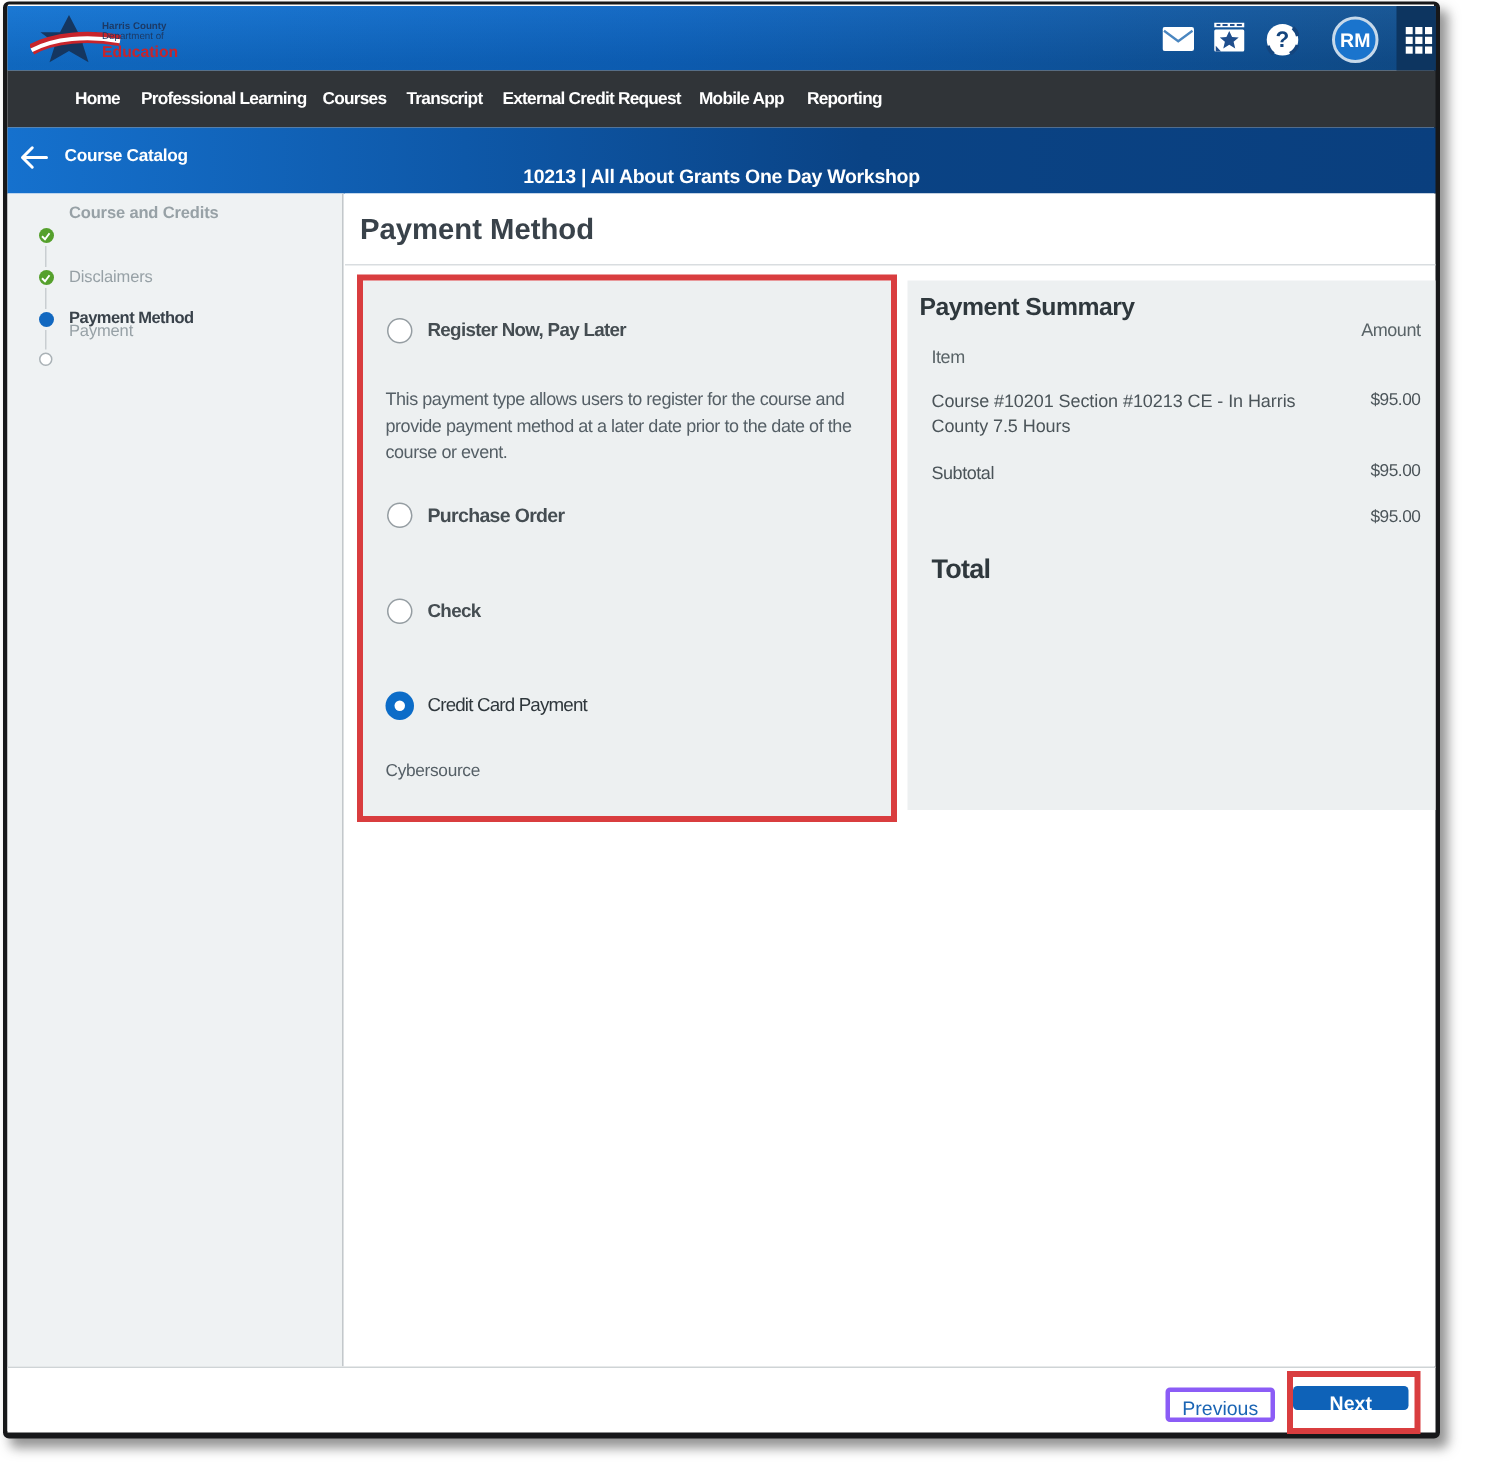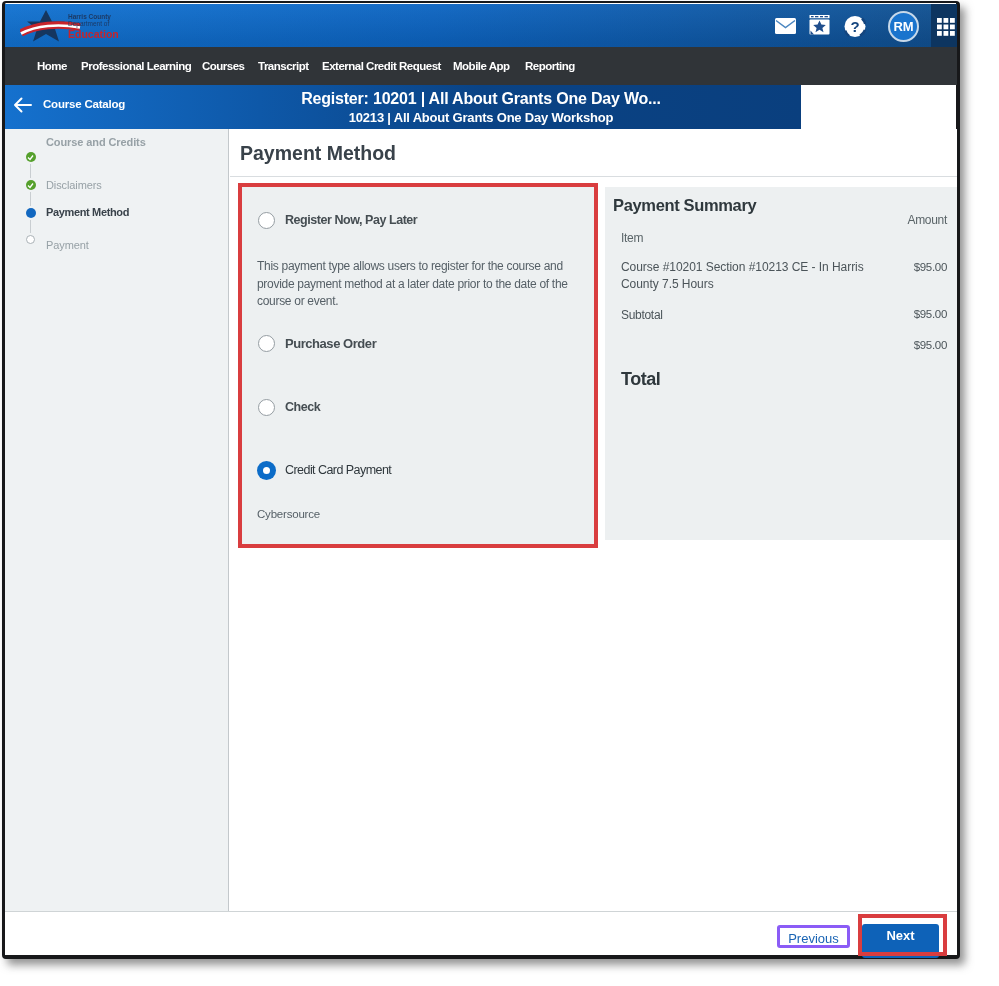--- a/index.html
+++ b/index.html
@@ -9,23 +9,23 @@
   .card { position:absolute; left:2px; top:1px; width:958px; height:958px;
           border-style:solid; border-color:#17181a; border-width:2px 4px 5px 3px; border-radius:4px; background:#fff;
           box-shadow:5px 6px 8px rgba(60,60,60,0.55); }
   
   .top { position:absolute; left:5px; top:4px; width:952px; height:43px;
          background:linear-gradient(to bottom, rgba(255,255,255,0.04), rgba(0,0,12,0.10) 90%),
                     linear-gradient(to right, #1273d2 0%, #0d65c2 45%, #0f5aa8 75%, #11508f 100%); }
   .topdark { position:absolute; left:931px; top:4px; width:26px; height:43px; background:#0d3560; }
   
   .nav { position:absolute; left:5px; top:47px; width:952px; height:38px; background:#303438; }
-  .nav span { position:absolute; top:13px; color:#fff; font-size:11.5px; font-weight:600; letter-spacing:-0.5px; white-space:nowrap; }
+  .nav span { position:absolute; top:13px; color:#fff; font-size:11.5px; font-weight:600; letter-spacing:-0.5px; white-space:nowrap;margin-left:13px; }
   
-  .sub { position:absolute; left:5px; top:85px; width:796px; height:44px;
+  .sub { position:absolute; left:5px; top:85px; width:952px; height:44px;
          background:linear-gradient(to right, #1571ce 0%, #0e58a8 32%, #0a4385 60%, #0a3f7e 100%); color:#fff; }
   
   .sidebar { position:absolute; left:5px; top:129px; width:224px; height:782px; background:#eff2f3; border-right:1px solid #c3c8cb; }
   .main { position:absolute; left:230px; top:129px; width:727px; height:782px; background:#fff; }
   .footer { position:absolute; left:5px; top:911px; width:952px; height:44px; background:#fff; border-top:1px solid #cfd4d6; }
   .panel { position:absolute; background:#edf0f1; }
   .redbox { position:absolute; border:4px solid #d93d3f; z-index:30; }
   .radio { position:absolute; width:17px; height:17px; border-radius:50%; background:#fff; border:1.5px solid #959da2; }
   .step-circle { position:absolute; border-radius:50%; }
   .vline { position:absolute; width:1px; background:#c9ced1; left:30px; }
@@ -94,42 +94,41 @@
   <span style="left:317px;">External Credit Request</span>
   <span style="left:448px;">Mobile App</span>
   <span style="left:520px;">Reporting</span>
 </div>
 
 <div class="sub">
   <svg class="abs" style="left:8px; top:12px;" width="20" height="16" viewBox="0 0 20 16">
     <path d="M8.5,1.5 L2,8 L8.5,14.5 M2,8 L18,8" fill="none" stroke="#fff" stroke-width="2" stroke-linecap="round" stroke-linejoin="round"></path>
   </svg>
   <div class="abs" style="left:38px; top:13px; font-size:11.5px; font-weight:700; letter-spacing:-0.2px;">Course Catalog</div>
-  <div class="abs" style="left:0; top:5px; width:952px; text-align:center; font-size:16px; font-weight:700; letter-spacing:-0.2px;">Register: 10201 | All About Grants One Day Wo...</div>
   <div class="abs" style="left:0; top:25px; width:952px; text-align:center; font-size:13px; font-weight:600; letter-spacing:-0.2px;">10213 | All About Grants One Day Workshop</div>
 </div>
 
 <div class="sidebar"></div>
 <div class="vline" style="top:164px; height:14px;"></div>
 <div class="vline" style="top:192px; height:13.5px;"></div>
 <div class="vline" style="top:219.5px; height:13px;"></div>
 <div class="step-circle" style="left:25.5px; top:152px; width:10px; height:10px; background:#55a02c;"></div>
 <svg class="abs" style="left:27px; top:153.5px;" width="7" height="7" viewBox="0 0 7 7">
     <polyline points="1,3.5 3,5.5 6,1.5" fill="none" stroke="#fff" stroke-width="1.3"></polyline>
   </svg>
 <div class="abs" style="left:46px; top:136px; font-size:11px; letter-spacing:-0.1px; color:#97a1a6; font-weight:700;">Course and Credits</div>
 <div class="step-circle" style="left:25.5px; top:180px; width:10px; height:10px; background:#55a02c;"></div>
 <svg class="abs" style="left:27px; top:181.5px;" width="7" height="7" viewBox="0 0 7 7">
     <polyline points="1,3.5 3,5.5 6,1.5" fill="none" stroke="#fff" stroke-width="1.3"></polyline>
   </svg>
 <div class="abs" style="left:46px; top:178.5px; font-size:11px; letter-spacing:-0.1px; color:#97a1a6; font-weight:400;">Disclaimers</div>
 <div class="step-circle" style="left:25.5px; top:207.5px; width:10px; height:10px; background:#1268c0;"></div>
 <div class="abs" style="left:46px; top:206px; font-size:11px; letter-spacing:-0.35px; color:#39424a; font-weight:600;">Payment Method</div>
 <div class="step-circle" style="left:26px; top:235px; width:9px; height:9px; background:#fff; border:1.5px solid #aab2b6;"></div>
-<div class="abs" style="left:46px; top:239px; font-size:11px; letter-spacing:-0.1px; color:#97a1a6; font-weight:400;">Payment</div>
+<div class="abs" style="left:46px; top:215px; font-size:11px; letter-spacing:-0.1px; color:#97a1a6; font-weight:400;">Payment</div>
 
 <div class="main"></div>
 <div class="abs" style="left:240px; top:142px; font-size:19.5px; font-weight:600; color:#39424a;">Payment Method</div>
 <div class="abs" style="left:230px; top:176px; width:727px; height:1px; background:#d9dde0;"></div>
 
 <div class="panel" style="left:242px; top:187px; width:352px; height:357px;"></div>
 <div class="redbox" style="left:238px; top:183px; width:360px; height:365px;"></div>
 
 <div class="radio" style="left:258px; top:211.5px;"></div>
 <div class="abs" style="left:285px; top:213px; font-size:12.5px; font-weight:600; letter-spacing:-0.45px; color:#454d52;">Register Now, Pay Later</div>
@@ -157,14 +156,14 @@
 <div class="abs" style="left:621px; top:213px; width:326px; text-align:right; font-size:12px; letter-spacing:-0.3px; color:#5a6468;">Amount</div>
 <div class="abs" style="left:621px; top:259px; font-size:12px; color:#4b5459; line-height:16.5px; letter-spacing:-0.05px;">Course #10201 Section #10213 CE - In Harris<br>County 7.5 Hours</div>
 <div class="abs" style="left:621px; top:261px; width:326px; text-align:right; font-size:11.5px; letter-spacing:-0.3px; color:#4b5459;">$95.00</div>
 <div class="abs" style="left:621px; top:308px; font-size:12px; letter-spacing:-0.3px; color:#4b5459;">Subtotal</div>
 <div class="abs" style="left:621px; top:308px; width:326px; text-align:right; font-size:11.5px; letter-spacing:-0.3px; color:#4b5459;">$95.00</div>
 <div class="abs" style="left:621px; top:337px; font-size:18px; font-weight:700; letter-spacing:-0.5px; color:#2f383d;margin-top:32px;">Total</div>
 <div class="abs" style="left:621px; top:339px; width:326px; text-align:right; font-size:11.5px; letter-spacing:-0.3px; color:#4b5459;">$95.00</div>
 
 <div class="footer"></div>
 <div class="btn" style="left:777px; top:925px; width:73px; height:23px; background:#fff; border:3px solid #8b5cf6; color:#1a64b4; line-height:21px; z-index:20;">Previous</div>
-<div class="btn" style="left:862px; top:924px; width:77px; height:34px; background:#0e62b8; color:#fff; line-height:24px; font-weight:600; z-index:20;">Next</div>
+<div class="btn" style="left:862px; top:924px; width:77px; height:16px; background:#0e62b8; color:#fff; line-height:24px; font-weight:600; z-index:20;">Next</div>
 <div class="redbox" style="left:858px; top:914px; width:89px; height:42px;"></div>
 
 </body></html>

